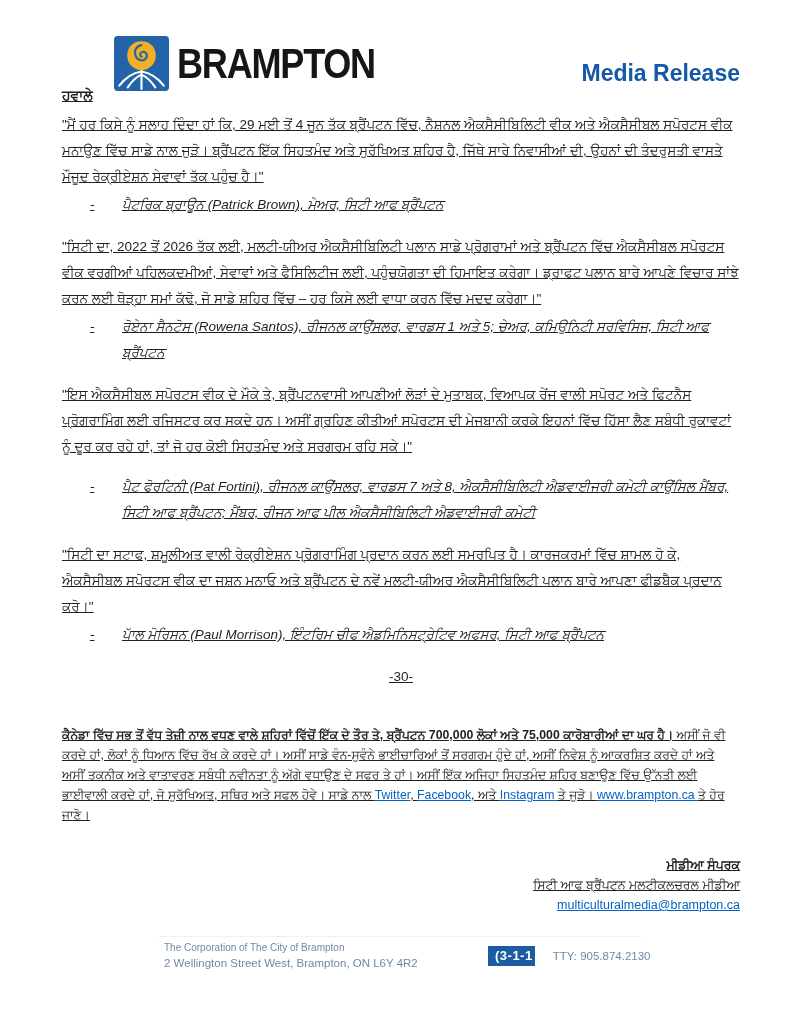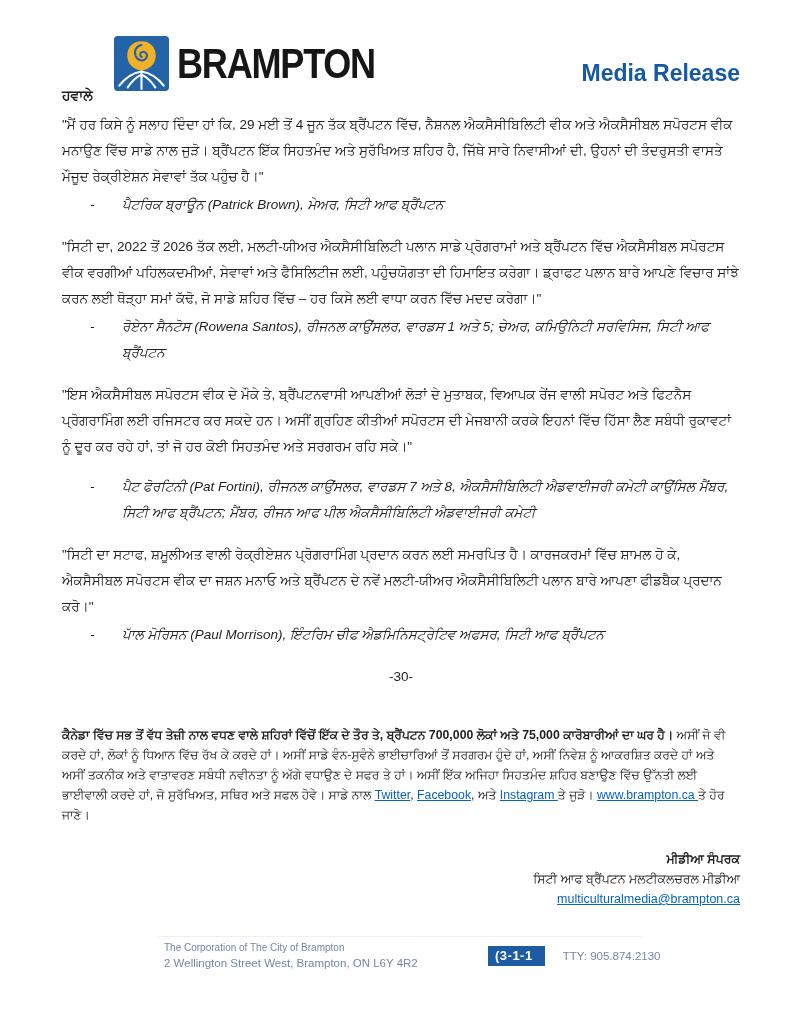--- a/index.html
+++ b/index.html
@@ -41,20 +41,21 @@
   }
 
   
   .content {
     position: absolute;
     top: 86px; left: 62px;
     width: 678px;
     font-size: 13.5px;
     line-height: 26px;
     color: #1f1f1f;
+    text-decoration: underline;
   }
   .quotes-heading {
     font-size: 14px;
     font-weight: 700;
     line-height: 18px;
     margin-bottom: 8px;
   }
   .quote { margin: 0; }
   .attr {
     display: flex;
@@ -67,21 +68,21 @@
   .attr .attr-text { flex: 1; padding-right: 10px; }
   .end-marker {
     text-align: center;
     font-size: 13.5px;
     margin-top: 14px;
     margin-bottom: 35px;
   }
   .boilerplate {
     font-size: 12.3px;
     line-height: 20px;
-    margin-bottom: 24px;
+    margin-bottom: 30px;
   }
   .boilerplate b { font-weight: 700; }
   .link {
     color: #0563c1;
     text-decoration: underline;
     cursor: pointer;
   }
   .media-contact {
     margin-left: 425px;
     font-size: 12.5px;
@@ -106,21 +107,21 @@
   }
   .footer-address { width: 308px; }
   .footer-line1 { font-size: 10px; line-height: 14px; }
   .footer-line2 { font-size: 11.5px; line-height: 16px; }
   .badge-311 {
     background: #1d5ba5;
     color: #ffffff;
     font-weight: 700;
     font-size: 13px;
     letter-spacing: 0.5px;
-    padding: 2px 12px 3px 7px;
+    padding: 2px 2px 3px 7px;
     margin-left: 16px;
     white-space: nowrap;
   }
   .tty {
     font-size: 11.5px;
     margin-left: 18px;
     white-space: nowrap;
   }
 </style>
 </head>

